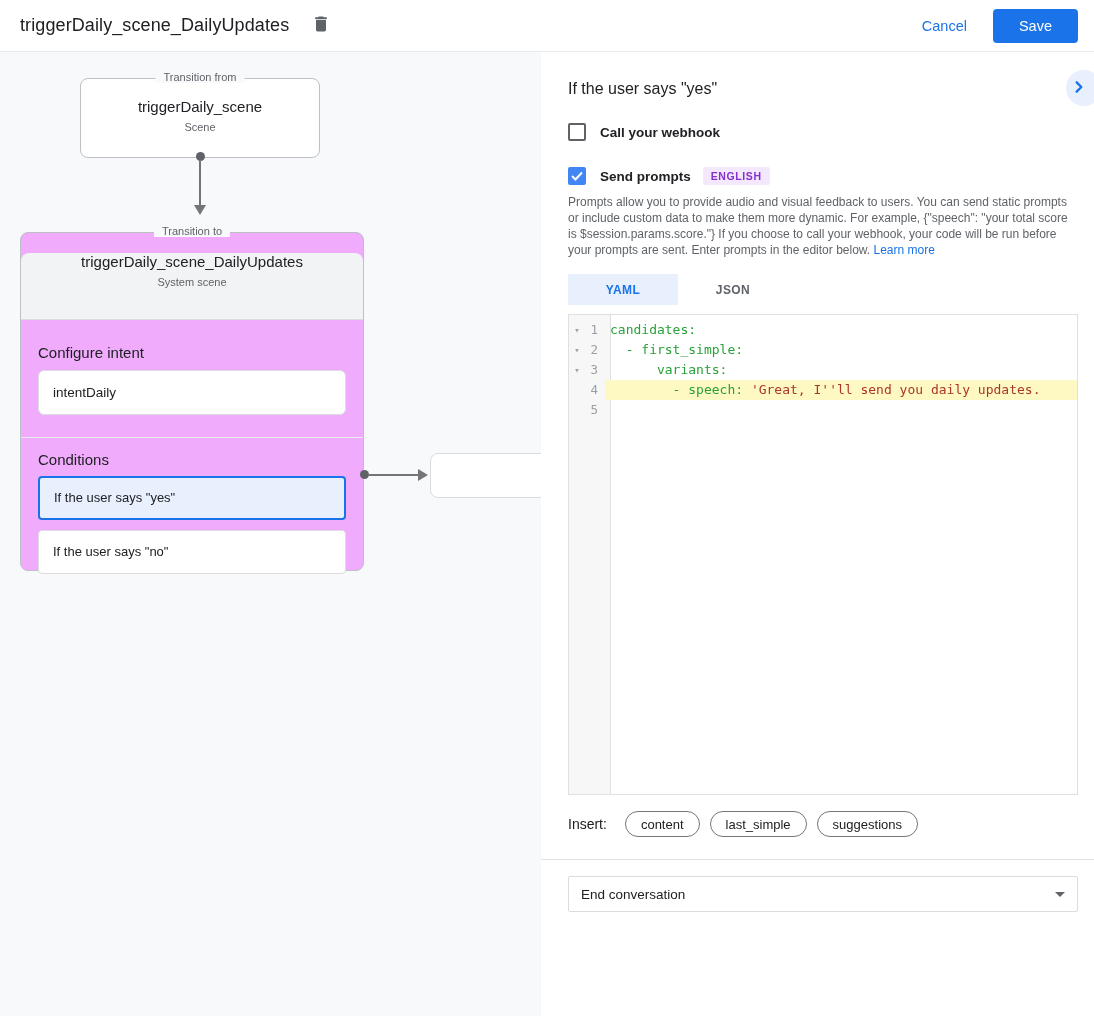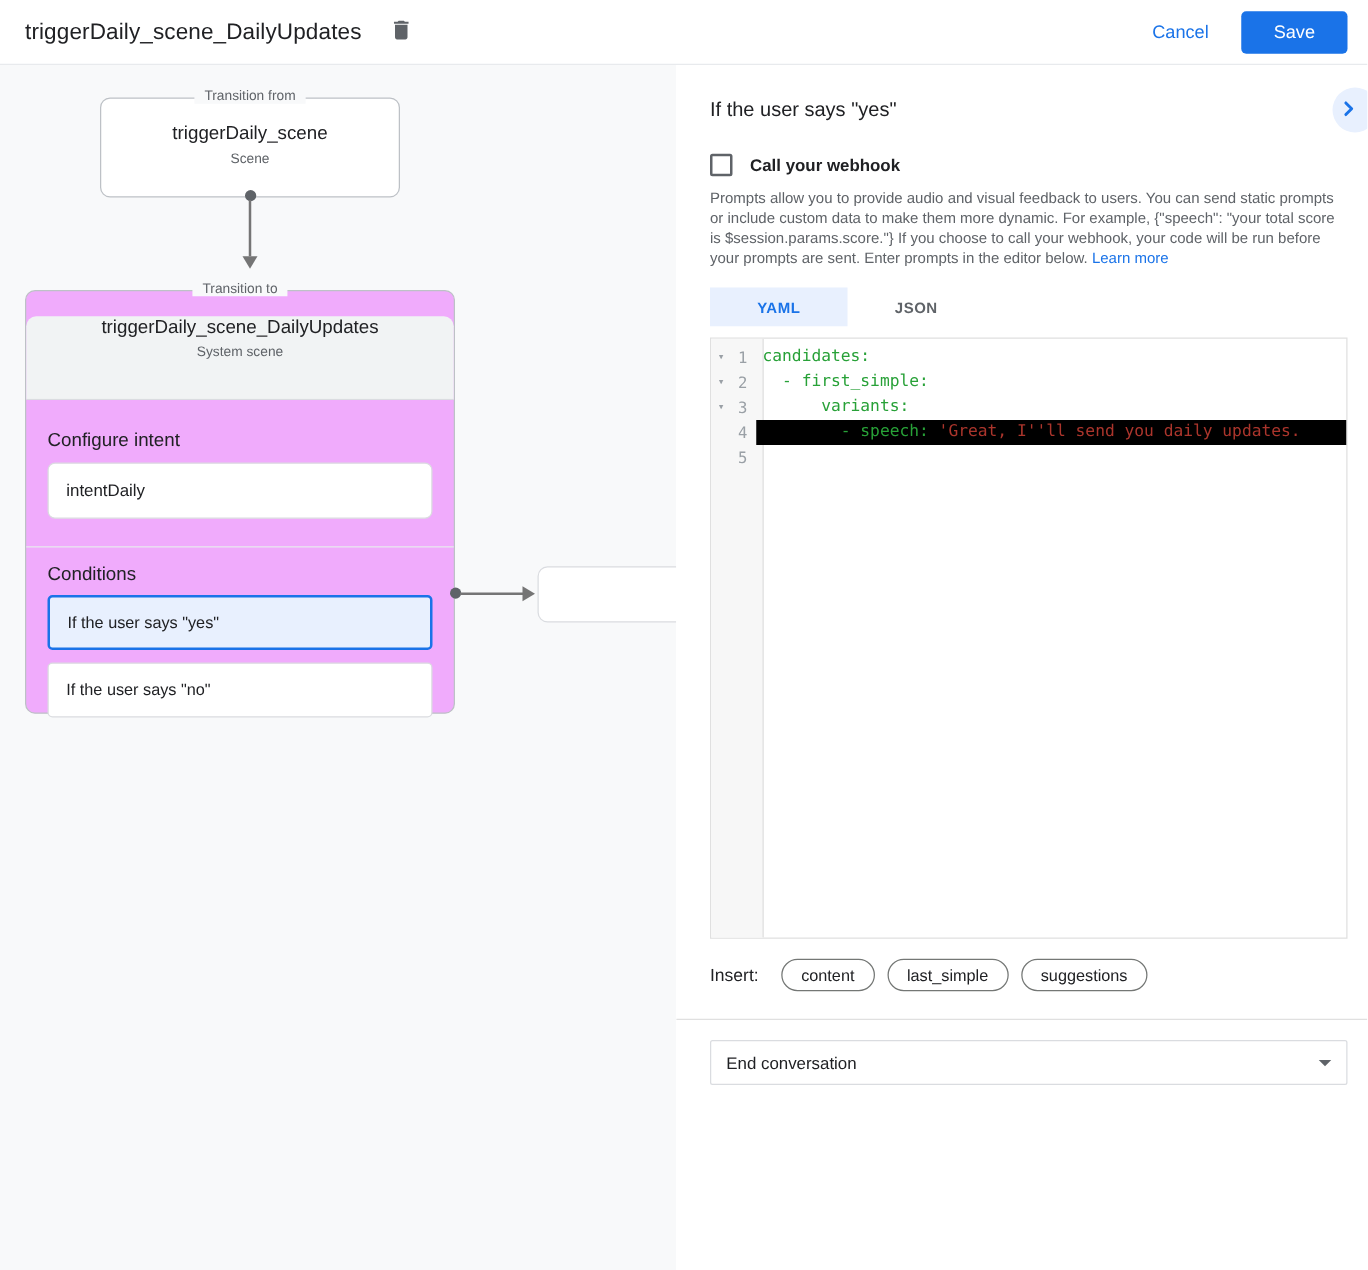--- a/index.html
+++ b/index.html
@@ -95,21 +95,21 @@
   .editor { margin-top:9px; height:481px; border:1px solid #e0e0e0; position:relative;
             background:#fff; font-family:"DejaVu Sans Mono", monospace; font-size:13px; }
   .gutter-bg { position:absolute; left:0; top:0; bottom:0; width:42px; background:#f7f7f7;
                border-right:1px solid #e0e0e0; }
   .cm-lines { position:relative; padding-top:5px; }
   .cm-row { display:flex; height:20px; line-height:20px; }
   .cm-fold { width:16px; text-align:center; font-size:9px; color:#9aa0a6; flex:none; }
   .cm-num { width:20px; padding-right:7px; text-align:right; font-size:12.5px;
             color:#9aa0a6; flex:none; }
   .cm-code { flex:1; white-space:pre; overflow:hidden; padding-left:5px; }
-  .cm-code.hl { background:#000000; }
+  .cm-code.hl { background:#fef9c3; }
   .tok-k { color:#28a138; }
   .tok-s { color:#ab352c; }
 
   .insert-row { margin-top:16px; display:flex; align-items:center; }
   .insert-label { font-size:14px; color:#202124; margin-right:8px; }
   .pill { border:1px solid #747775; border-radius:14px; background:#fff; color:#202124;
           font-size:13px; font-family:inherit; padding:4px 15px; margin-left:10px;
           cursor:pointer; height:26px; }
 
   .panel-divider { margin:22px -16px 0 -27px; border:none; border-top:1px solid #e0e0e0; }
@@ -193,20 +193,29 @@
       </span>
     </button>
 
     <h2 class="panel-title">If the user says "yes"</h2>
 
     <label class="check-row">
       <span class="cb"></span>
       <span class="cb-label">Call your webhook</span>
     </label>
 
+    <label class="check-row second">
+      <span class="cb checked">
+        <svg width="12" height="10" viewBox="0 0 12 10">
+            <path d="M1 5l3.5 3.5L11 1.5" stroke="#fff" stroke-width="2" fill="none"></path>
+          </svg>
+      </span>
+      <span class="cb-label">Send prompts</span>
+      <span class="badge">ENGLISH</span>
+    </label>
 
     <p class="desc"><span>Prompts allow you to provide audio and visual feedback to users. You can send static prompts or include custom data to make them more dynamic. For example, {"speech": "your total score is $session.params.score."} If you choose to call your webhook, your code will be run before your prompts are sent. Enter prompts in the editor below.</span> <a>Learn more</a></p>
 
     <div class="tabs" id="editor-tabs">
         <button class="tab active">YAML</button>
         <button class="tab">JSON</button>
       </div>
 
     <div class="editor">
       <div class="gutter-bg"></div>

